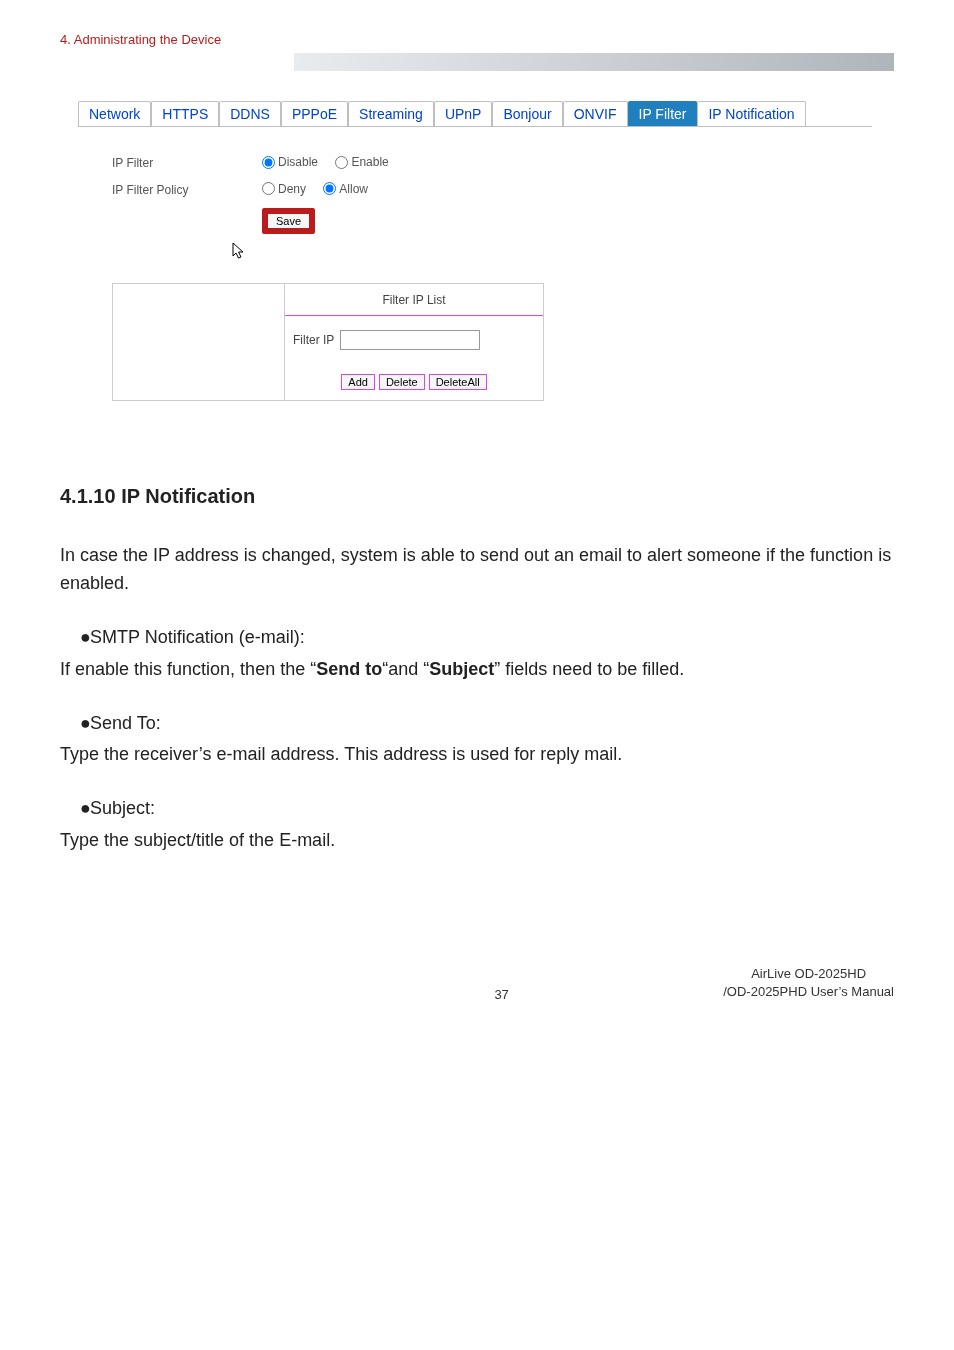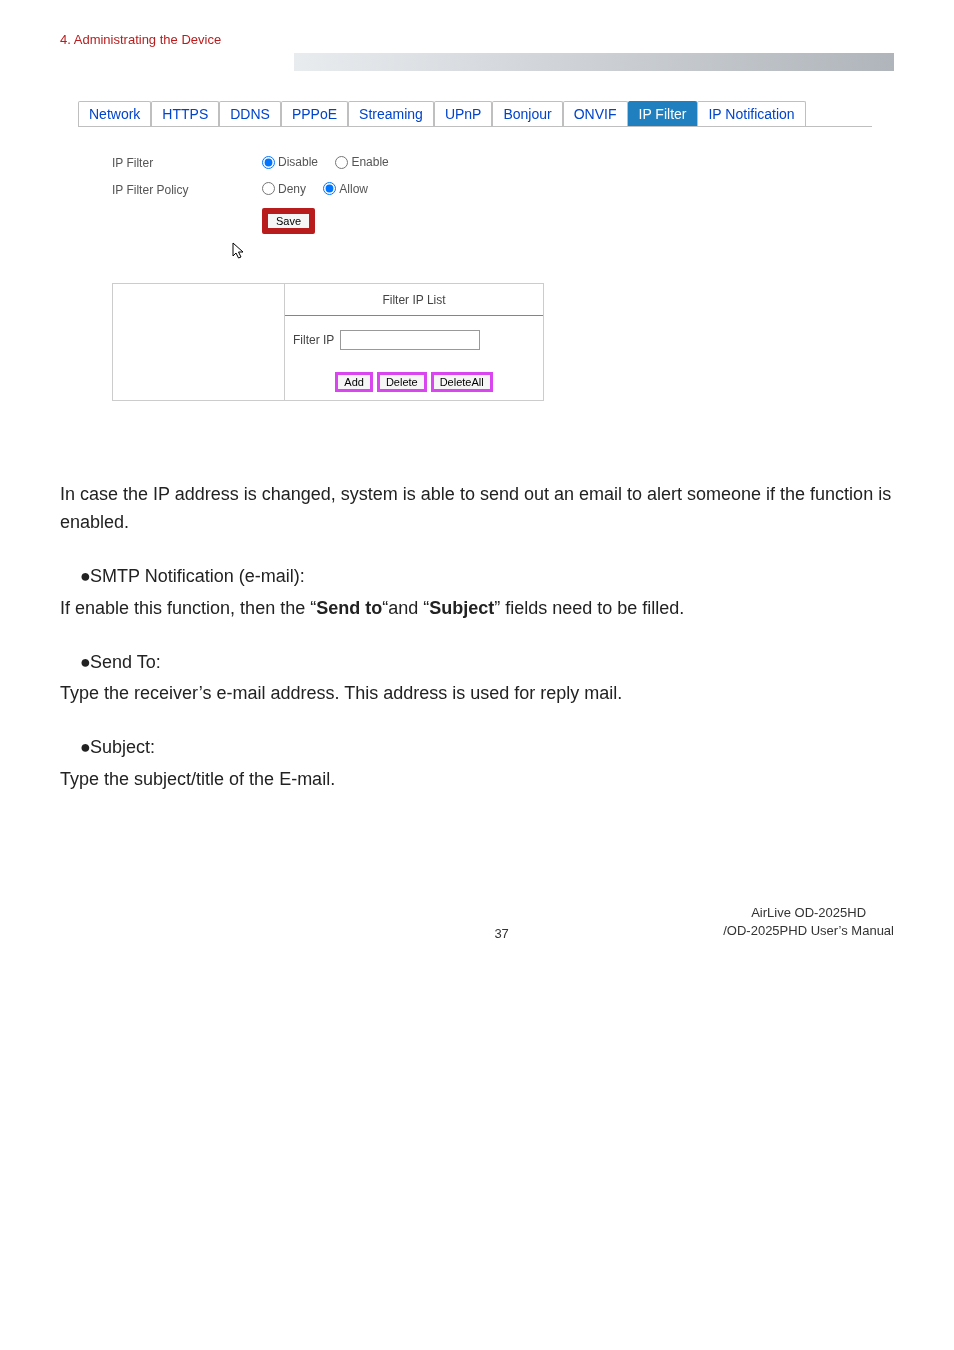--- a/index.html
+++ b/index.html
@@ -131,21 +131,21 @@
   }
   .filter-table .row3 {
     height: 36px;
     display: flex;
     align-items: center;
     justify-content: center;
     gap: 4px;
   }
   .small-btn {
     font-size: 11px;
-    border: 3px solid #d946ef;
+    border: 1px solid #d946ef;
     background: #f6f6f6;
     padding: 1px 6px;
     border-radius: 0;
     cursor: pointer;
   }
   .body-text {
     margin-top: 60px;
     font-size: 18px;
     color: #222;
     line-height: 1.55;
@@ -243,20 +243,21 @@
             <button class="small-btn">Add</button>
             <button class="small-btn">Delete</button>
             <button class="small-btn">DeleteAll</button>
           </div>
         </div>
       </div>
     </div>
   </div>
 
   <div class="body-text">
+    <h2 class="section-heading">4.1.10  IP Notification</h2>
 
     <p class="para">In case the IP address is changed, system is able to send out an email to alert someone if the function is enabled.</p>
 
     <div class="bullet-block">
       <div class="bullet-row">
         <span class="dot">●</span>
         <span>SMTP Notification (e-mail):</span>
       </div>
       <p class="follow">
         <span>If enable this function, then the “</span><b>Send to</b><span>“and “</span><b>Subject</b><span>” fields need to be filled.</span>

